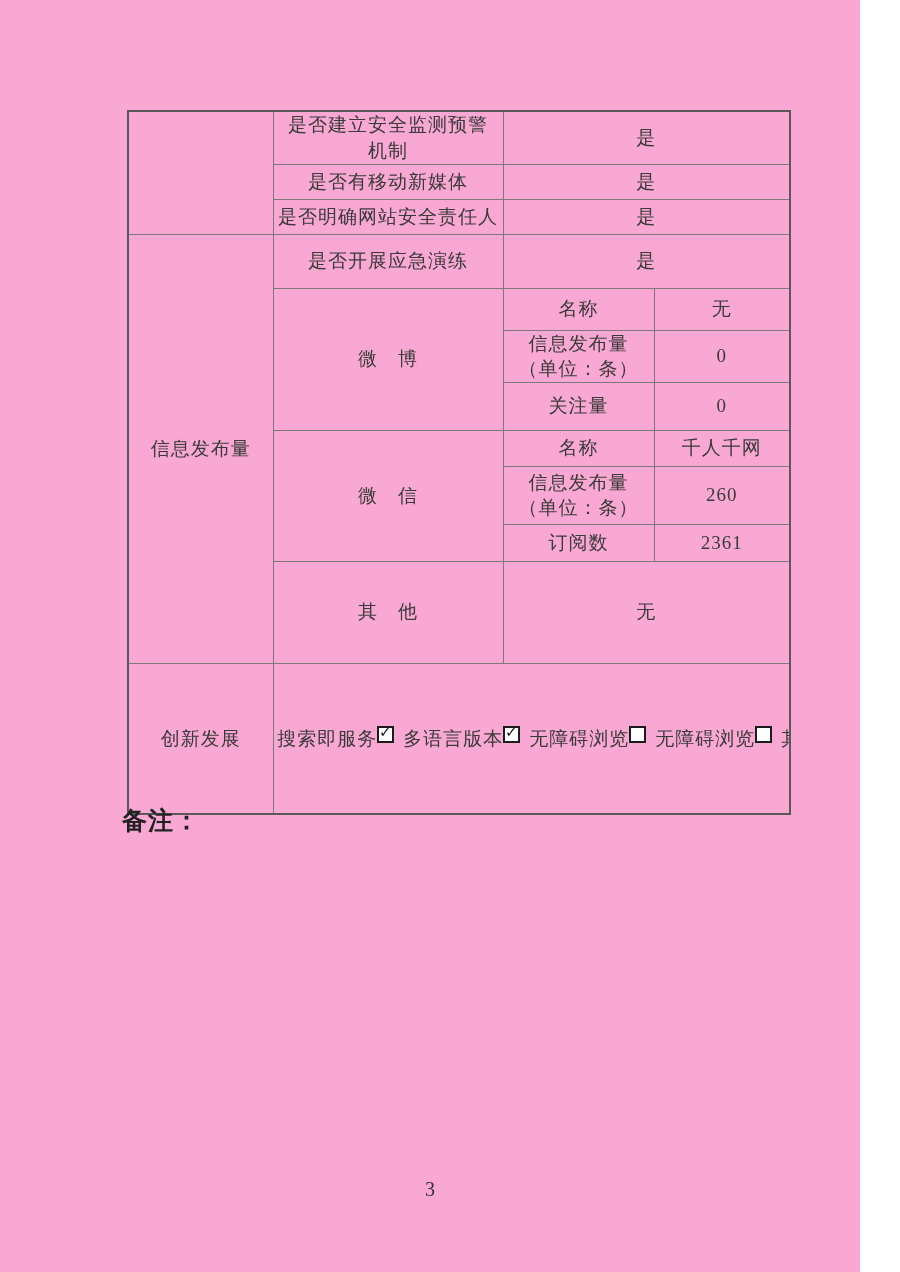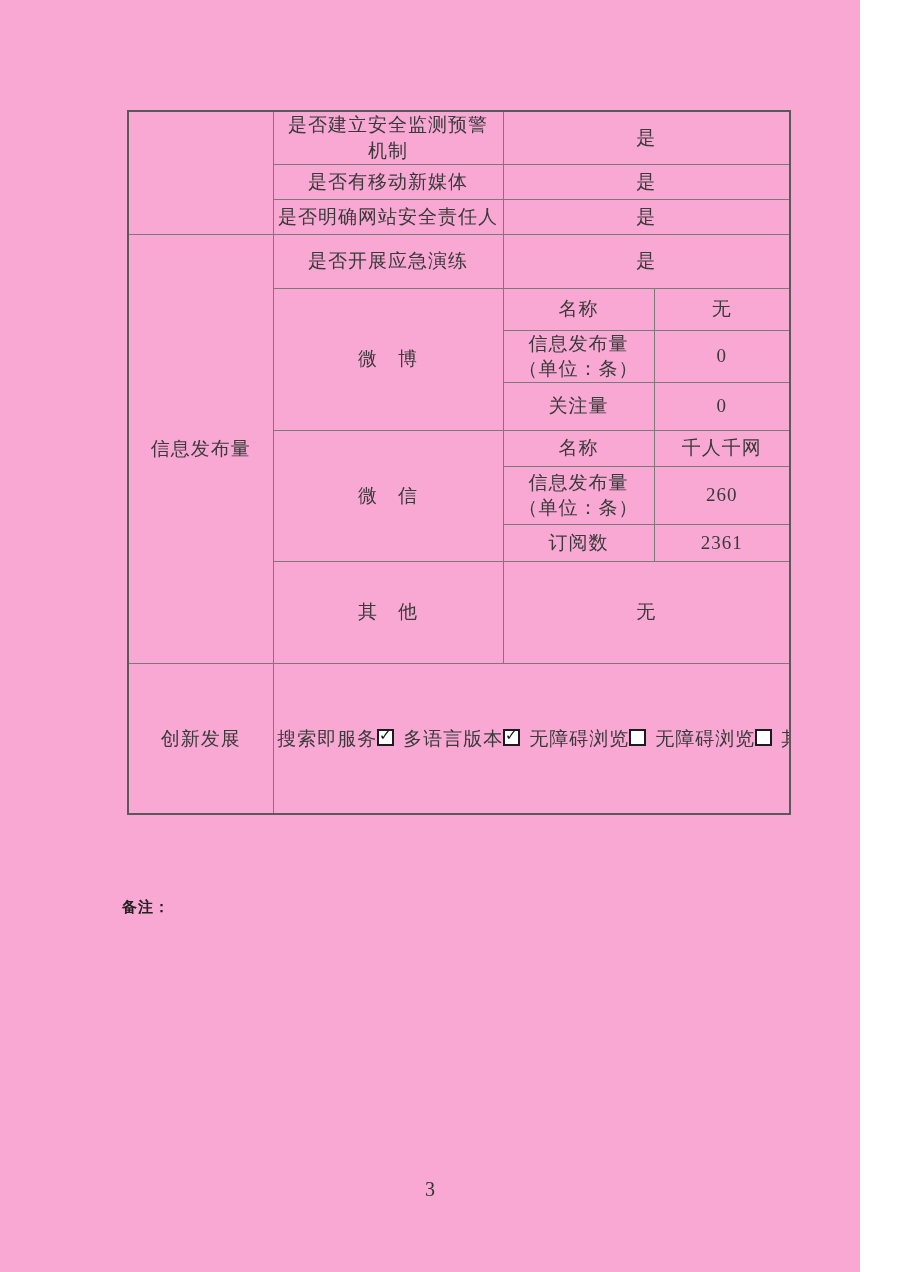--- a/index.html
+++ b/index.html
@@ -43,21 +43,20 @@
     display: flex;
     flex-direction: row;
     align-items: center;
     justify-content: center;
     padding-left: 10px;
     flex-wrap: nowrap;
     white-space: nowrap;
   }
   .cb-item {
     display: inline-flex;
-    align-items: center;
     gap: 8px;
   }
   .cb-box {
     display: inline-flex;
     align-items: center;
     justify-content: center;
     width: 13px;
     height: 13px;
     border: 2px solid #1c1c1c;
     background: #ffffff;
@@ -72,22 +71,22 @@
     color: #111111;
     line-height: 1;
     margin-top: -4px;
   }
   .cb-box[data-checked="true"] .cb-mark {
     visibility: visible;
   }
   .notes {
     position: absolute;
     left: 122px;
-    top: 898px;
-    font-size: 15px;
+    top: 804px;
+    font-size: 25px;
     font-weight: bold;
     letter-spacing: 1px;
     color: #222222;
   }
   .page-number {
     position: absolute;
     left: 0;
     top: 1178px;
     width: 100%;
     text-align: center;

